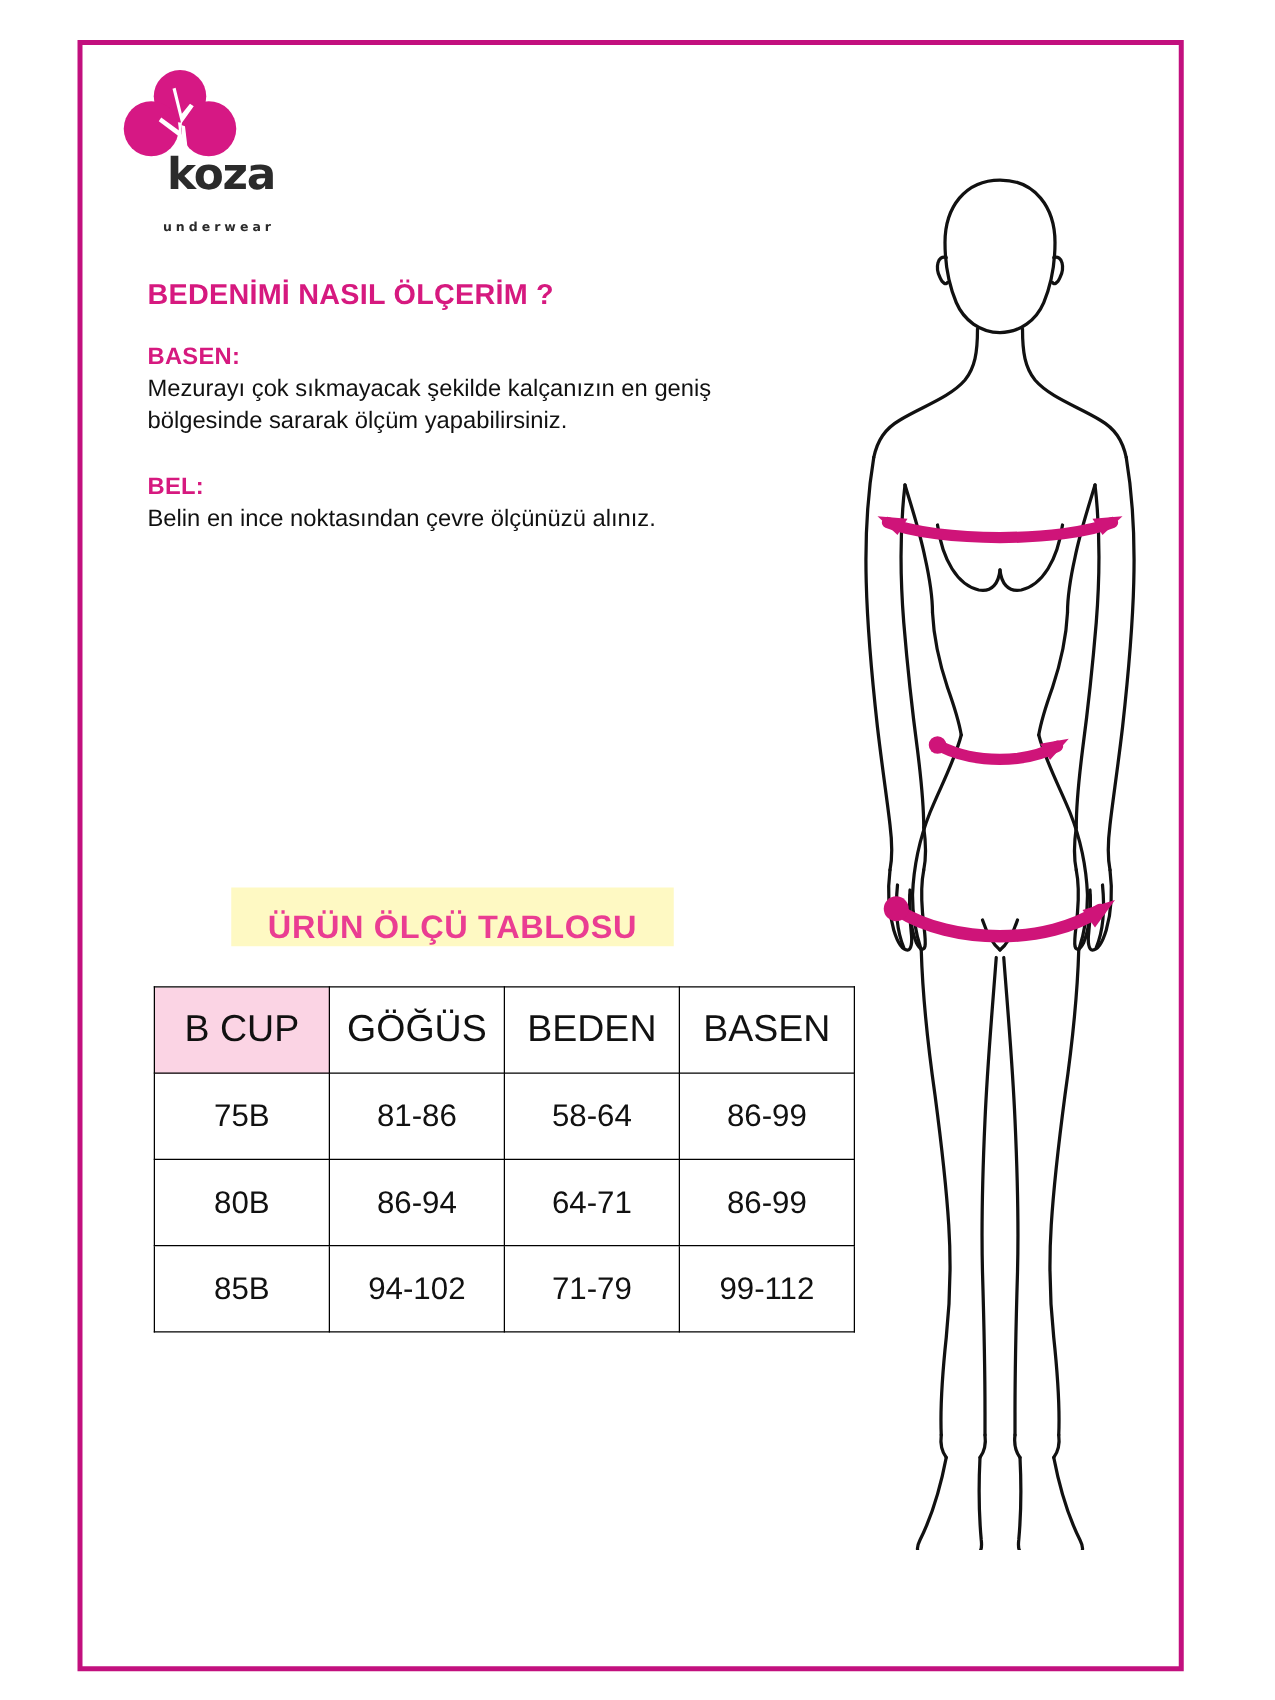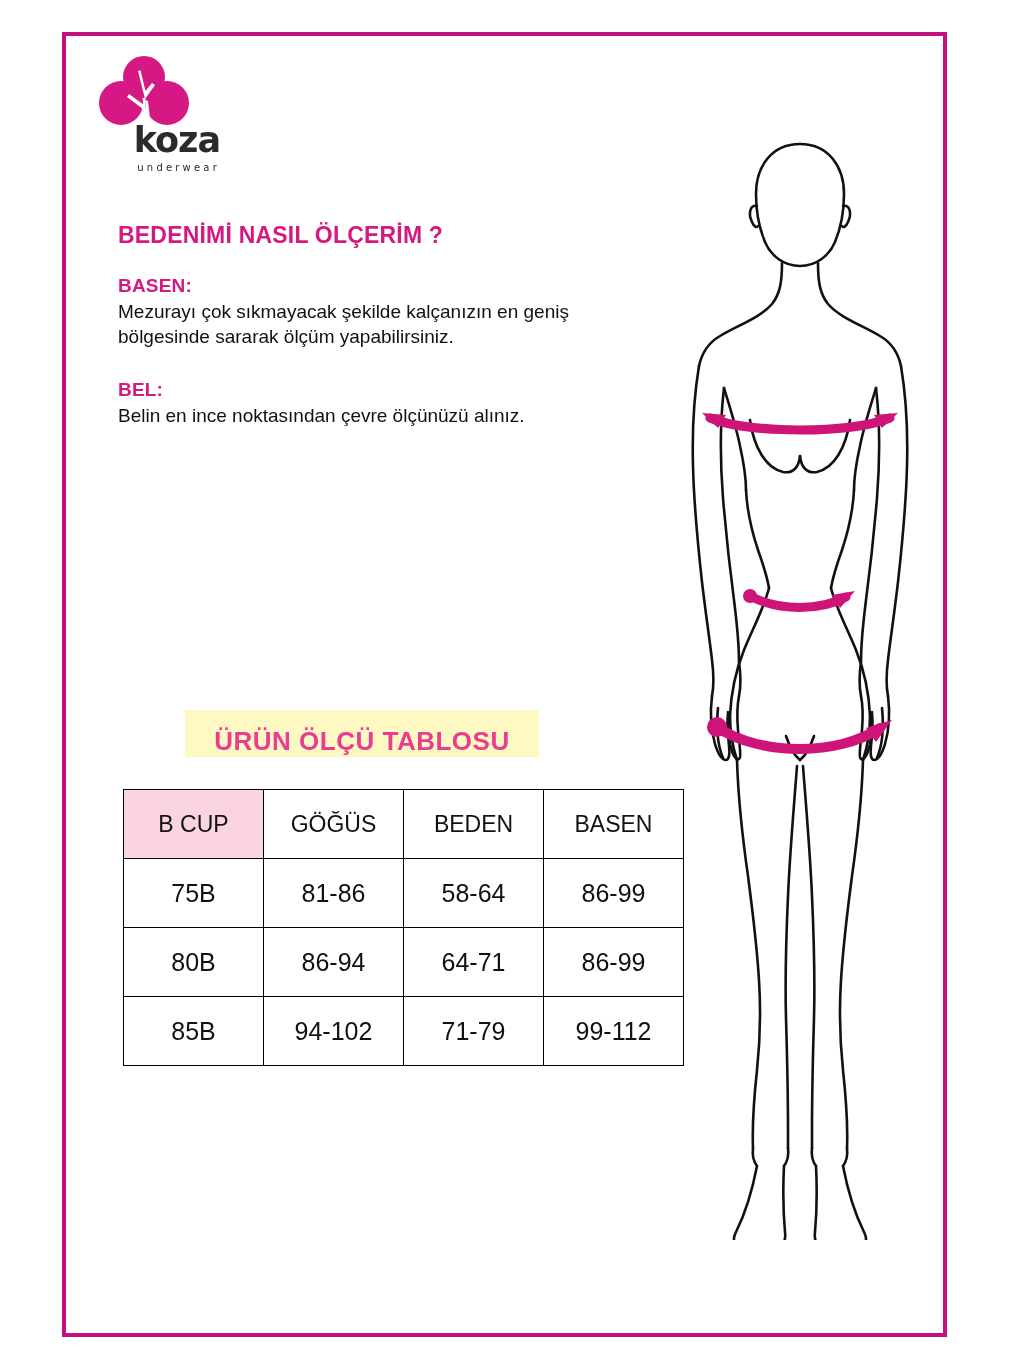--- a/index.html
+++ b/index.html
@@ -53,25 +53,25 @@
     font-family: "DejaVu Sans", sans-serif;
     font-size: 35px;
     font-weight: bold;
     color: #2b2b2b;
     letter-spacing: -1px;
     line-height: 35px;
   }
   .logo-sub {
     font-family: "DejaVu Sans", sans-serif;
     font-size: 10px;
-    font-weight: normal;
+    font-weight: bold;
     color: #2b2b2b;
     letter-spacing: 3.2px;
     line-height: 13px;
-    margin-top: 3px;
+    margin-top: 18px;
   }
 
   
   .measure-block {
     position: absolute;
     left: 118px;
     top: 222px;
     width: 500px;
   }
   .measure-title {
@@ -128,21 +128,21 @@
     height: 66px;
     text-align: center;
     vertical-align: middle;
     font-size: 25px;
     color: #111111;
     font-weight: normal;
   }
   .col-cup   { width: 137px; }
   .col-other { width: 137px; }
   .size-table tr.head td {
-    font-size: 23px;
+    font-size: 30px;
   }
   .size-table tr.head td.cup-head {
     background: #fbd4e4;
   }
 
   
   .figure {
     position: absolute;
     left: 640px;
     top: 130px;

